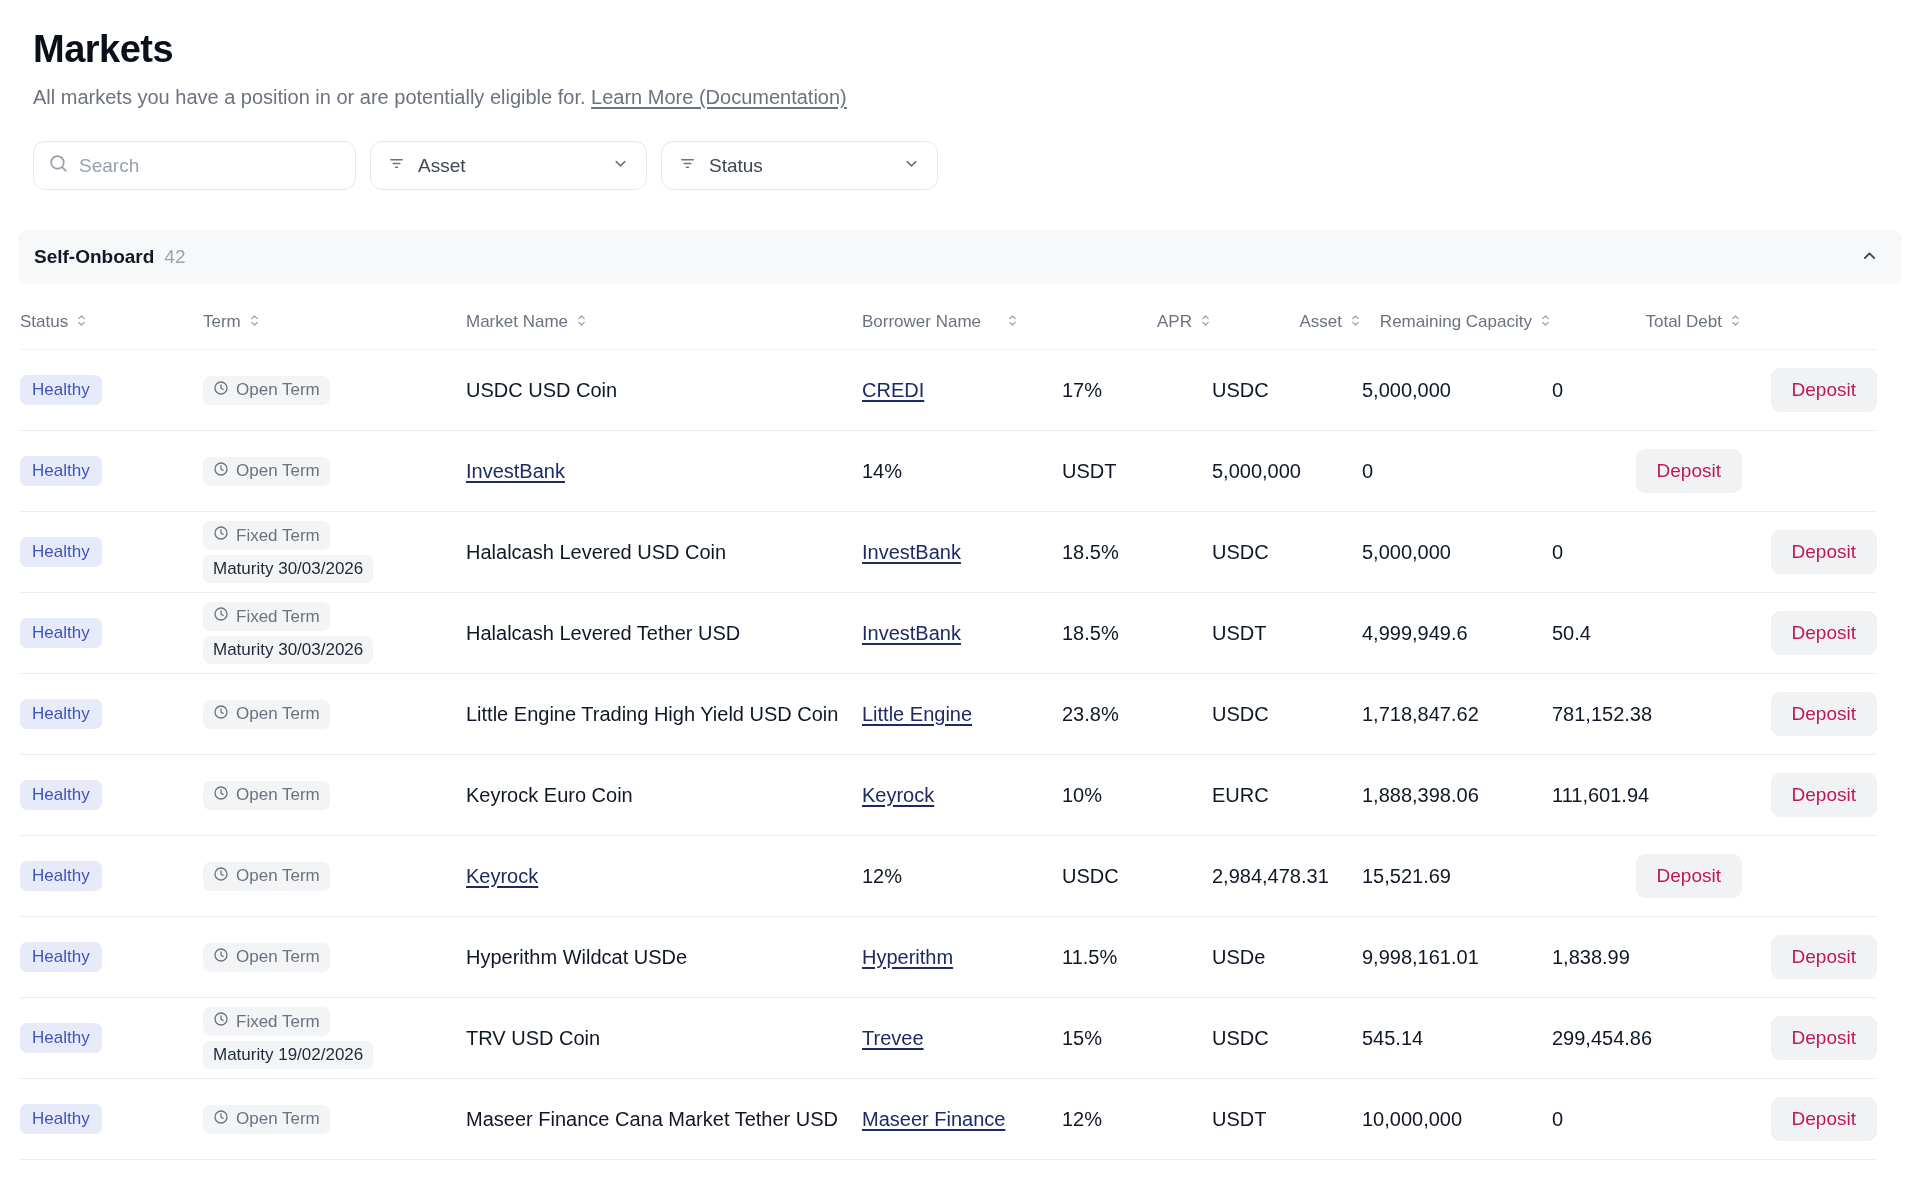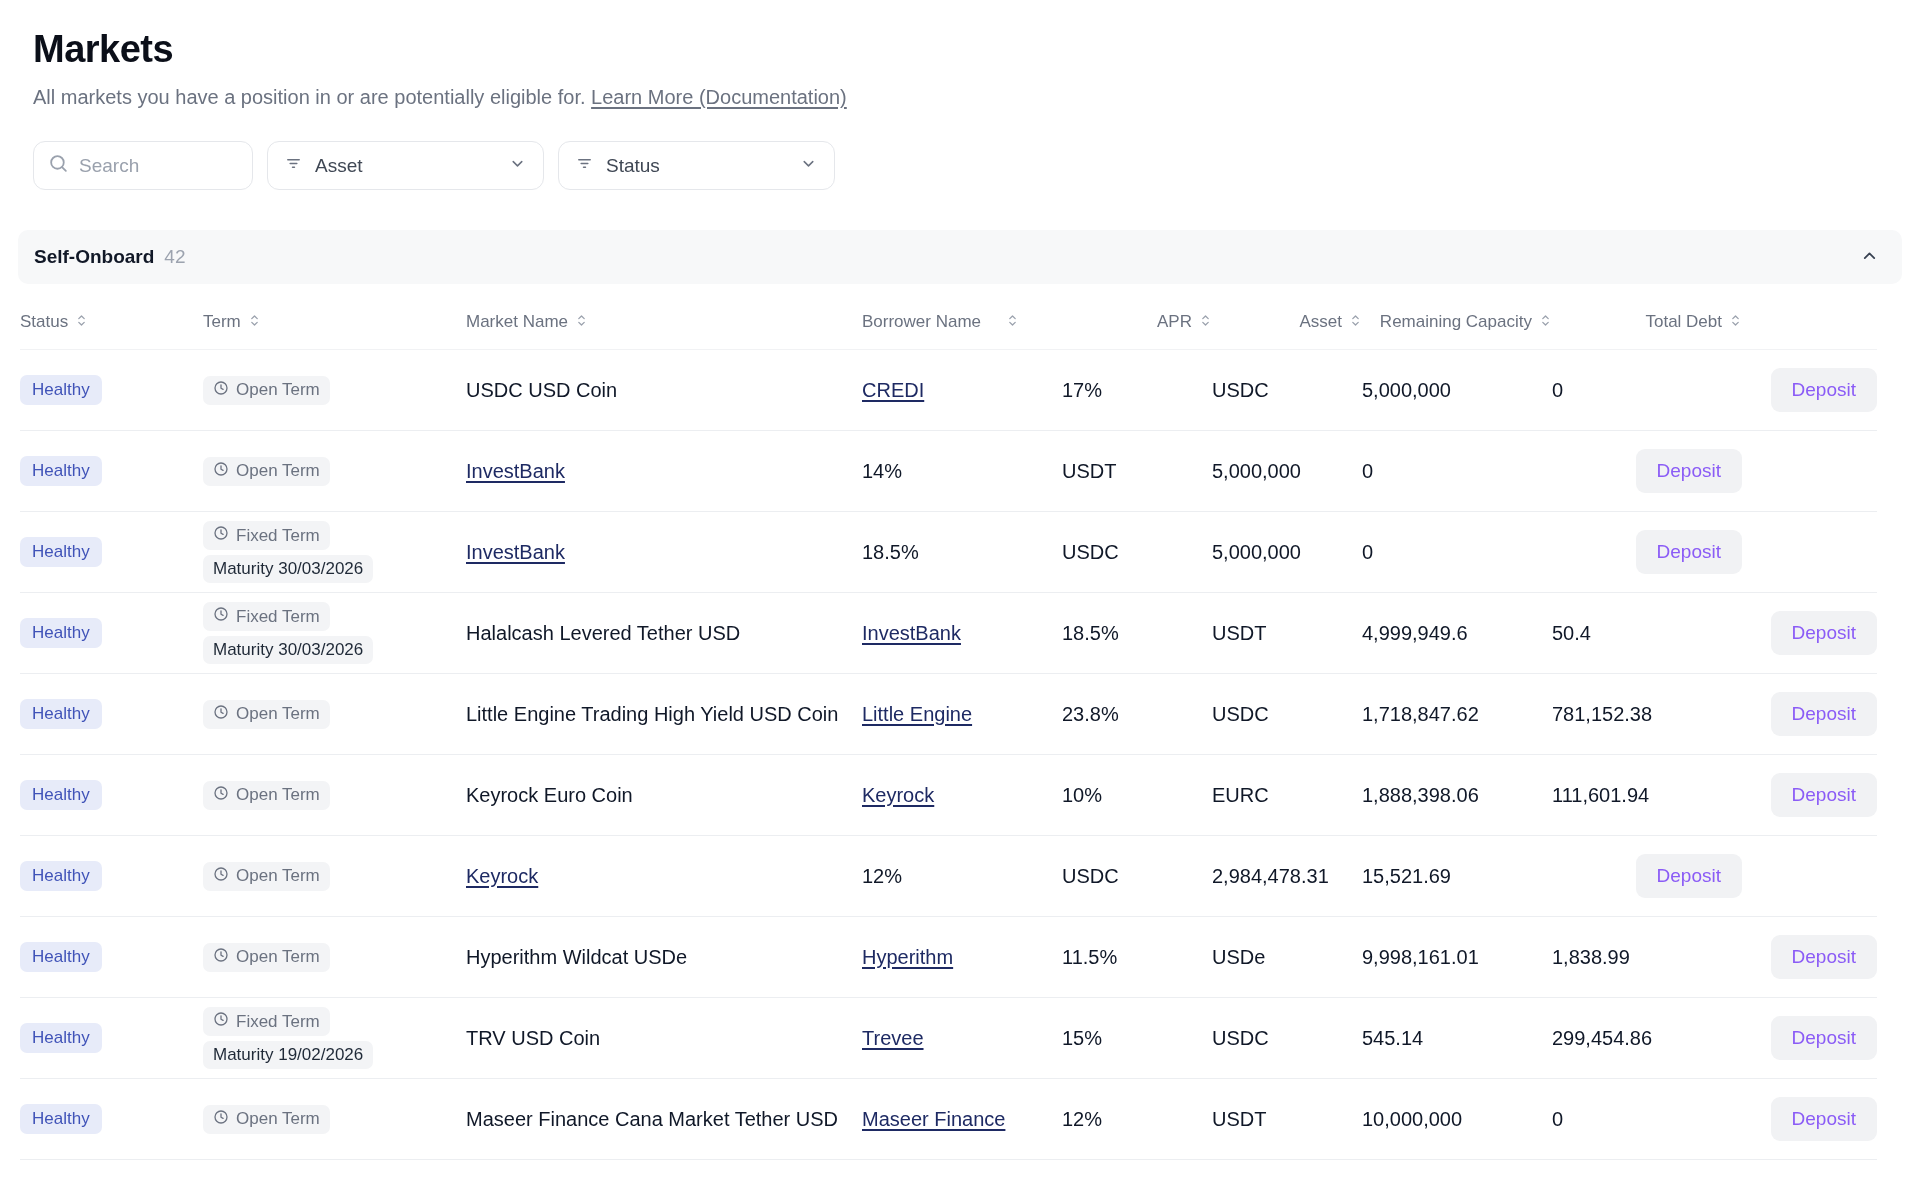--- a/index.html
+++ b/index.html
@@ -29,21 +29,21 @@
   .subtitle a {
     color: #6b7280;
     text-decoration: underline;
     text-underline-offset: 3px;
     cursor: pointer;
   }
 
   
   .filters { display: flex; gap: 14px; margin-top: 32px; }
   .search-box {
-    width: 220px; height: 49px;
+    width: 323px; height: 49px;
     border: 1px solid #e5e7eb;
     border-radius: 12px;
     display: flex; align-items: center;
     padding: 0 14px; gap: 10px;
     background: #fff;
   }
   .search-box input {
     border: none; outline: none;
     font-size: 19px; color: #111827;
     width: 100%;
@@ -117,21 +117,21 @@
   .borrower-link {
     color: #1e2a63; font-weight: 500;
     text-decoration: underline;
     text-underline-offset: 3px;
     cursor: pointer;
   }
   .td-action { display: flex; justify-content: flex-end; }
   .deposit-btn {
     background: #f1f2f4; border: none; border-radius: 9px;
     padding: 11px 21px;
-    font-size: 19px; font-weight: 500; color: #8b5cf6;
+    font-size: 19px; font-weight: 500; color: #be185d;
     font-family: inherit;
     cursor: pointer;
   }
 
   .icon { flex: 0 0 auto; display: inline-block; }
 </style>
 </head>
 <body>
 
 <div class="page">
@@ -325,20 +325,21 @@
             <circle cx="8" cy="8" r="6" stroke="#6b7280" stroke-width="1.3"></circle>
             <path d="M8 4.8 V8.2 L10.1 9.4" stroke="#6b7280" stroke-width="1.3" stroke-linecap="round" stroke-linejoin="round"></path>
           </svg>
         </span>
         <span class="term-text">Fixed Term</span>
       </span>
       <span class="pill maturity">
         <span class="maturity-text">Maturity 30/03/2026</span>
       </span>
     </div>
+    <div class="td td-market">Halalcash Levered USD Coin</div>
     <div class="td">
       <a class="borrower-link">InvestBank</a>
     </div>
     <div class="td right">18.5%</div>
     <div class="td right">USDC</div>
     <div class="td right">5,000,000</div>
     <div class="td right">0</div>
     <div class="td td-action">
       <button class="deposit-btn">Deposit</button>
     </div>

